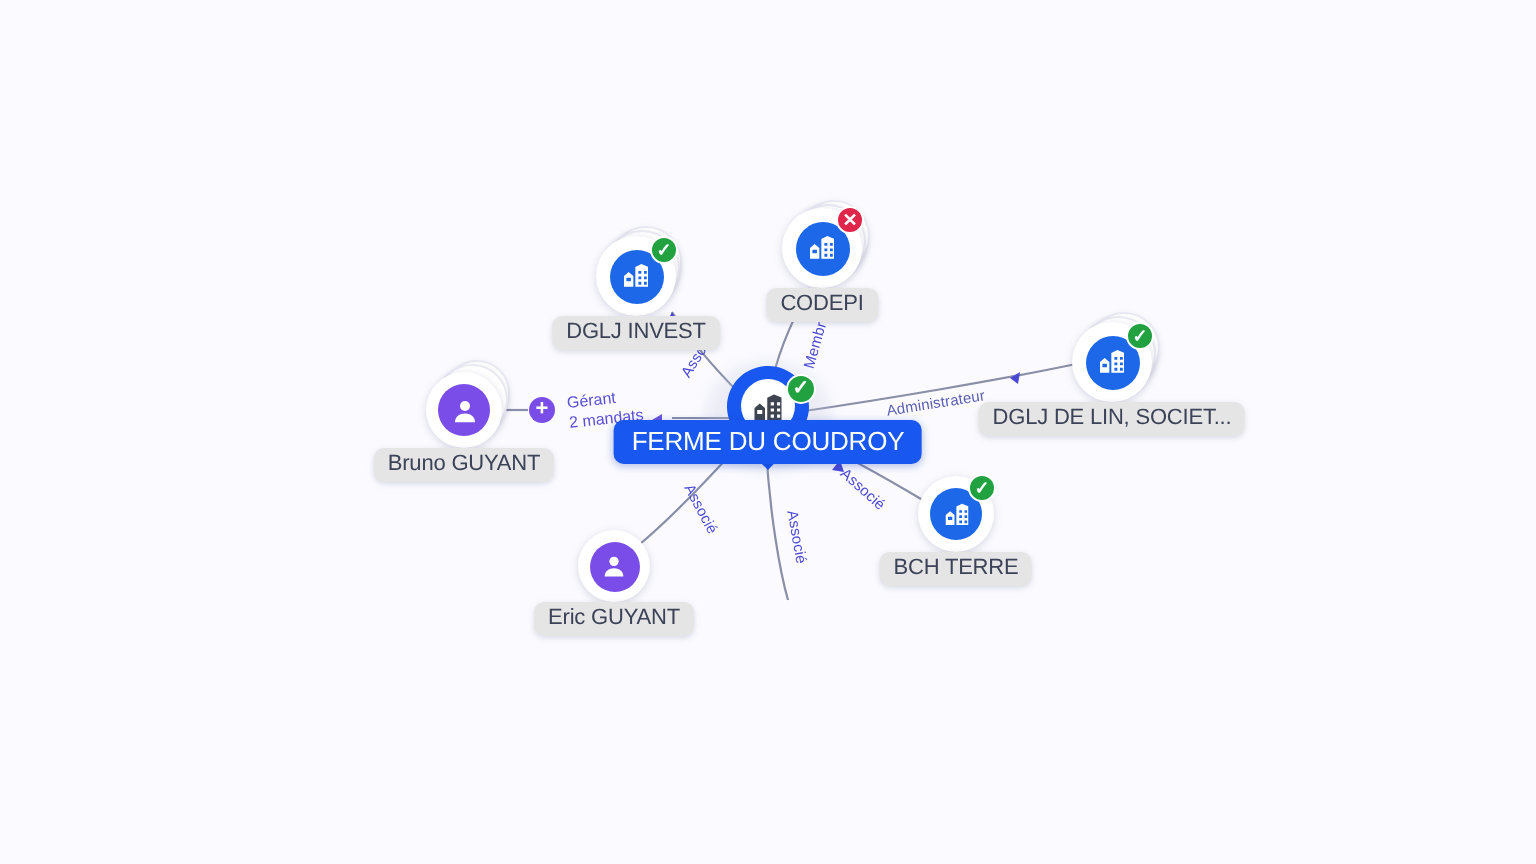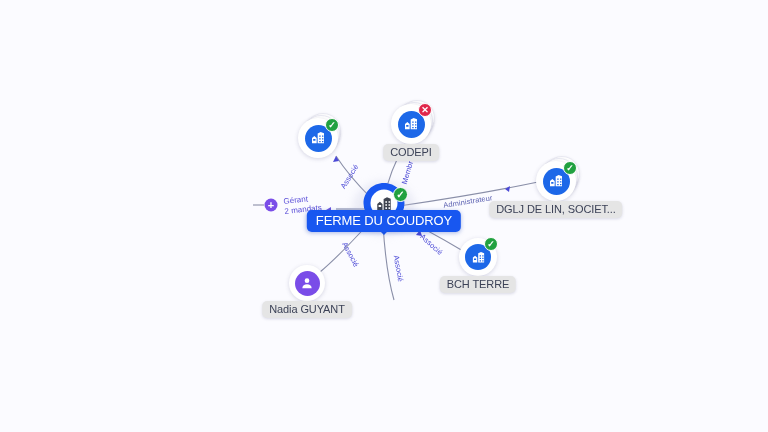--- a/index.html
+++ b/index.html
@@ -182,20 +182,21 @@
       <div class="disc" style="width:40px;height:40px;">
         <div class="icon-circle" style="width:27px;height:27px;background:#1d68e8;">
           <svg width="16" height="16" viewBox="0 0 24 24" fill="#ffffff">
             <path d="M3 20h7v-8l-3.5-3L3 12v8zm1.8-6.6h3.4V16H4.8v-2.6z"></path>
             <path d="M11.5 20h9.5V5l-5-2-4.5 2.2V20zm2.3-11.8h2.2v2.1h-2.2V8.2zm4.2 0h2.1v2.1H18V8.2zm-4.2 4.1h2.2v2.1h-2.2v-2.1zm4.2 0h2.1v2.1H18v-2.1zm-4.2 4.1h2.2v2.1h-2.2v-2.1zm4.2 0h2.1v2.1H18v-2.1z"></path>
           </svg>
         </div>
         <div class="badge badge-ok" style="right:-1px;top:0px;width:14px;height:14px;font-size:9px;">✓</div>
       </div>
     </div>
+    <div class="node-label" style="top:40px;">DGLJ INVEST</div>
   </div>
 
   <div class="node" style="left:411px;top:124px;">
     <div style="position:relative;width:40px;height:40px;">
       <div class="stack-copy" style="left:8px;top:-4px;width:36px;height:36px;"></div>
       <div class="stack-copy" style="left:4px;top:-2px;width:38px;height:38px;"></div>
       <div class="disc" style="width:40px;height:40px;">
         <div class="icon-circle" style="width:27px;height:27px;background:#1d68e8;">
           <svg width="16" height="16" viewBox="0 0 24 24" fill="#ffffff">
             <path d="M3 20h7v-8l-3.5-3L3 12v8zm1.8-6.6h3.4V16H4.8v-2.6z"></path>
@@ -233,33 +234,48 @@
             <path d="M3 20h7v-8l-3.5-3L3 12v8zm1.8-6.6h3.4V16H4.8v-2.6z"></path>
             <path d="M11.5 20h9.5V5l-5-2-4.5 2.2V20zm2.3-11.8h2.2v2.1h-2.2V8.2zm4.2 0h2.1v2.1H18V8.2zm-4.2 4.1h2.2v2.1h-2.2v-2.1zm4.2 0h2.1v2.1H18v-2.1zm-4.2 4.1h2.2v2.1h-2.2v-2.1zm4.2 0h2.1v2.1H18v-2.1z"></path>
           </svg>
         </div>
         <div class="badge badge-ok" style="right:-1px;top:-1px;width:14px;height:14px;font-size:9px;">✓</div>
       </div>
     </div>
     <div class="node-label" style="top:38px;">BCH TERRE</div>
   </div>
 
+  <div class="node" style="left:232px;top:205px;">
+    <div style="position:relative;width:38px;height:38px;">
+      <div class="stack-copy" style="left:9px;top:-6px;width:33px;height:33px;"></div>
+      <div class="stack-copy" style="left:5px;top:-4px;width:36px;height:36px;"></div>
+      <div class="disc" style="width:38px;height:38px;">
+        <div class="icon-circle" style="width:26px;height:26px;background:#7a4de8;">
+          <svg width="15" height="15" viewBox="0 0 24 24" fill="#ffffff">
+            <circle cx="12" cy="8" r="4"></circle>
+            <path d="M4 21c0-4.4 3.6-7 8-7s8 2.6 8 7H4z"></path>
+          </svg>
+        </div>
+      </div>
+    </div>
+    <div class="node-label" style="top:38px;">Bruno GUYANT</div>
+  </div>
 
   <div class="node" style="left:307px;top:283px;">
     <div style="position:relative;width:36px;height:36px;">
       <div class="disc" style="width:36px;height:36px;">
         <div class="icon-circle" style="width:25px;height:25px;background:#7a4de8;">
           <svg width="14" height="14" viewBox="0 0 24 24" fill="#ffffff">
             <circle cx="12" cy="8" r="4"></circle>
             <path d="M4 21c0-4.4 3.6-7 8-7s8 2.6 8 7H4z"></path>
           </svg>
         </div>
       </div>
     </div>
-    <div class="node-label" style="top:36px;">Nadia GUYANT</div>
+    <div class="node-label" style="top:36px;">Eric GUYANT</div>
   </div>
 
 
   <div class="node" style="left:384px;top:210px;">
     <div class="pin-wrap">
       <div class="pin-halo"></div>
       <svg width="46" height="56" viewBox="0 0 46 56" style="position:absolute;left:0;top:0;">
         <path d="M23 1 C11.5 1 2.5 10 2.5 21.5 C2.5 33 14 44 23 53 C32 44 43.5 33 43.5 21.5 C43.5 10 34.5 1 23 1 Z" fill="#1857f0"></path>
         <circle cx="23" cy="21" r="13.5" fill="#ffffff"></circle>
         <g transform="translate(14,13) scale(0.75)" fill="#3f4450">

